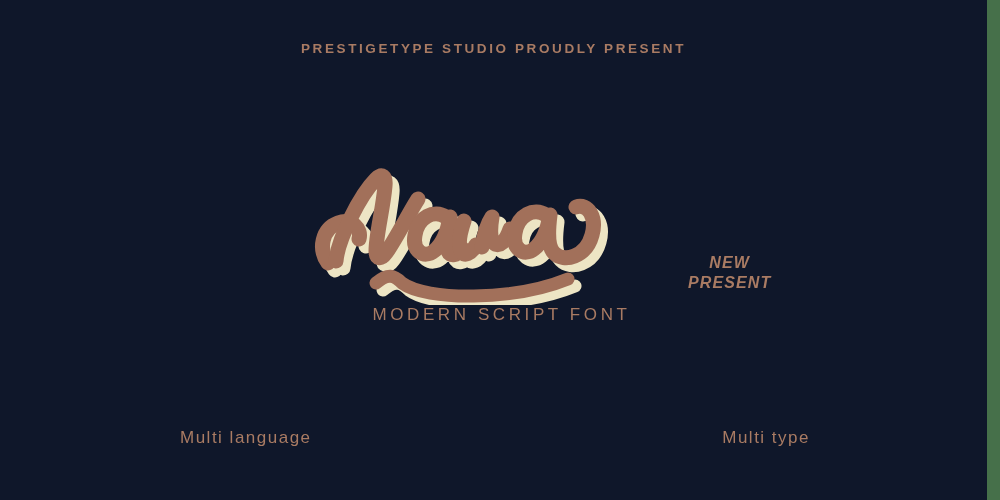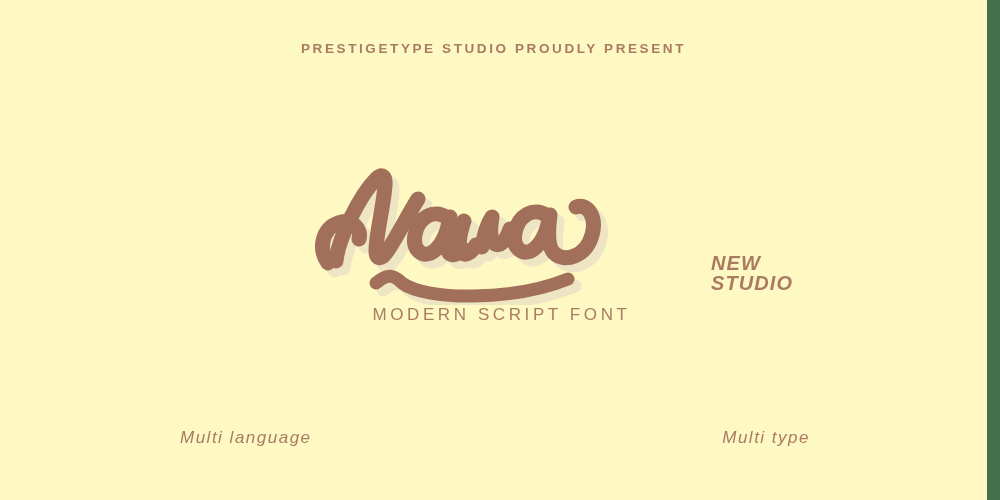--- a/index.html
+++ b/index.html
@@ -10,21 +10,21 @@
     width: 1000px;
     height: 500px;
     overflow: hidden;
     font-family: "Liberation Sans", sans-serif;
   }
 
   #poster {
     position: relative;
     width: 1000px;
     height: 500px;
-    background: #fef9c3;
+    background: #0f172a;
     overflow: hidden;
   }
 
   
   #edge-bar {
     position: absolute;
     top: 0;
     right: 0;
     width: 13px;
     height: 500px;
@@ -58,28 +58,28 @@
     top: 0;
     left: 50%;
     transform: translateX(-50%);
     display: block;
   }
 
   
   #badge {
     position: absolute;
     top: 253px;
-    left: 711px;
-    font-size: 20px;
+    left: 688px;
+    font-size: 16px;
     font-weight: bold;
     font-style: italic;
     letter-spacing: 1.1px;
     line-height: 20px;
     color: #A97B63;
-    text-align: left;
+    text-align: center;
     white-space: nowrap;
   }
 
   
   #subtitle {
     position: absolute;
     top: 305px;
     left: 8px;
     width: 987px;
     text-align: center;
@@ -92,21 +92,20 @@
 
   
   #features {
     position: absolute;
     top: 428px;
     left: 180px;
     width: 630px;
     display: flex;
     justify-content: space-between;
     align-items: flex-start;
-    font-style: italic;
   }
   .feature {
     font-size: 17px;
     font-weight: 300;
     letter-spacing: 1.5px;
     color: #A97B63;
     white-space: nowrap;
   }
 </style>
 </head>
@@ -158,21 +157,21 @@
         <path d="M232 60 C220 52 204 60 201 78 C198 94 210 102 220 94
                  C229 87 234 72 236 60 C234 76 234 92 240 98
                  C250 108 272 102 278 80 C283 62 274 48 262 52" stroke-width="15"></path>
         <path d="M62 128 C74 118 80 120 88 128 C112 146 200 146 254 124" stroke-width="13"></path>
       </g>
     </svg>
   </div>
 
   <div id="badge">
     <div>NEW</div>
-    <div>STUDIO</div>
+    <div>PRESENT</div>
   </div>
 
   <div id="subtitle">MODERN SCRIPT FONT</div>
 
   <div id="features">
     <div class="feature">Multi language</div>
     <div class="feature">Multi type</div>
   </div>
 
   <div id="edge-bar"></div>

